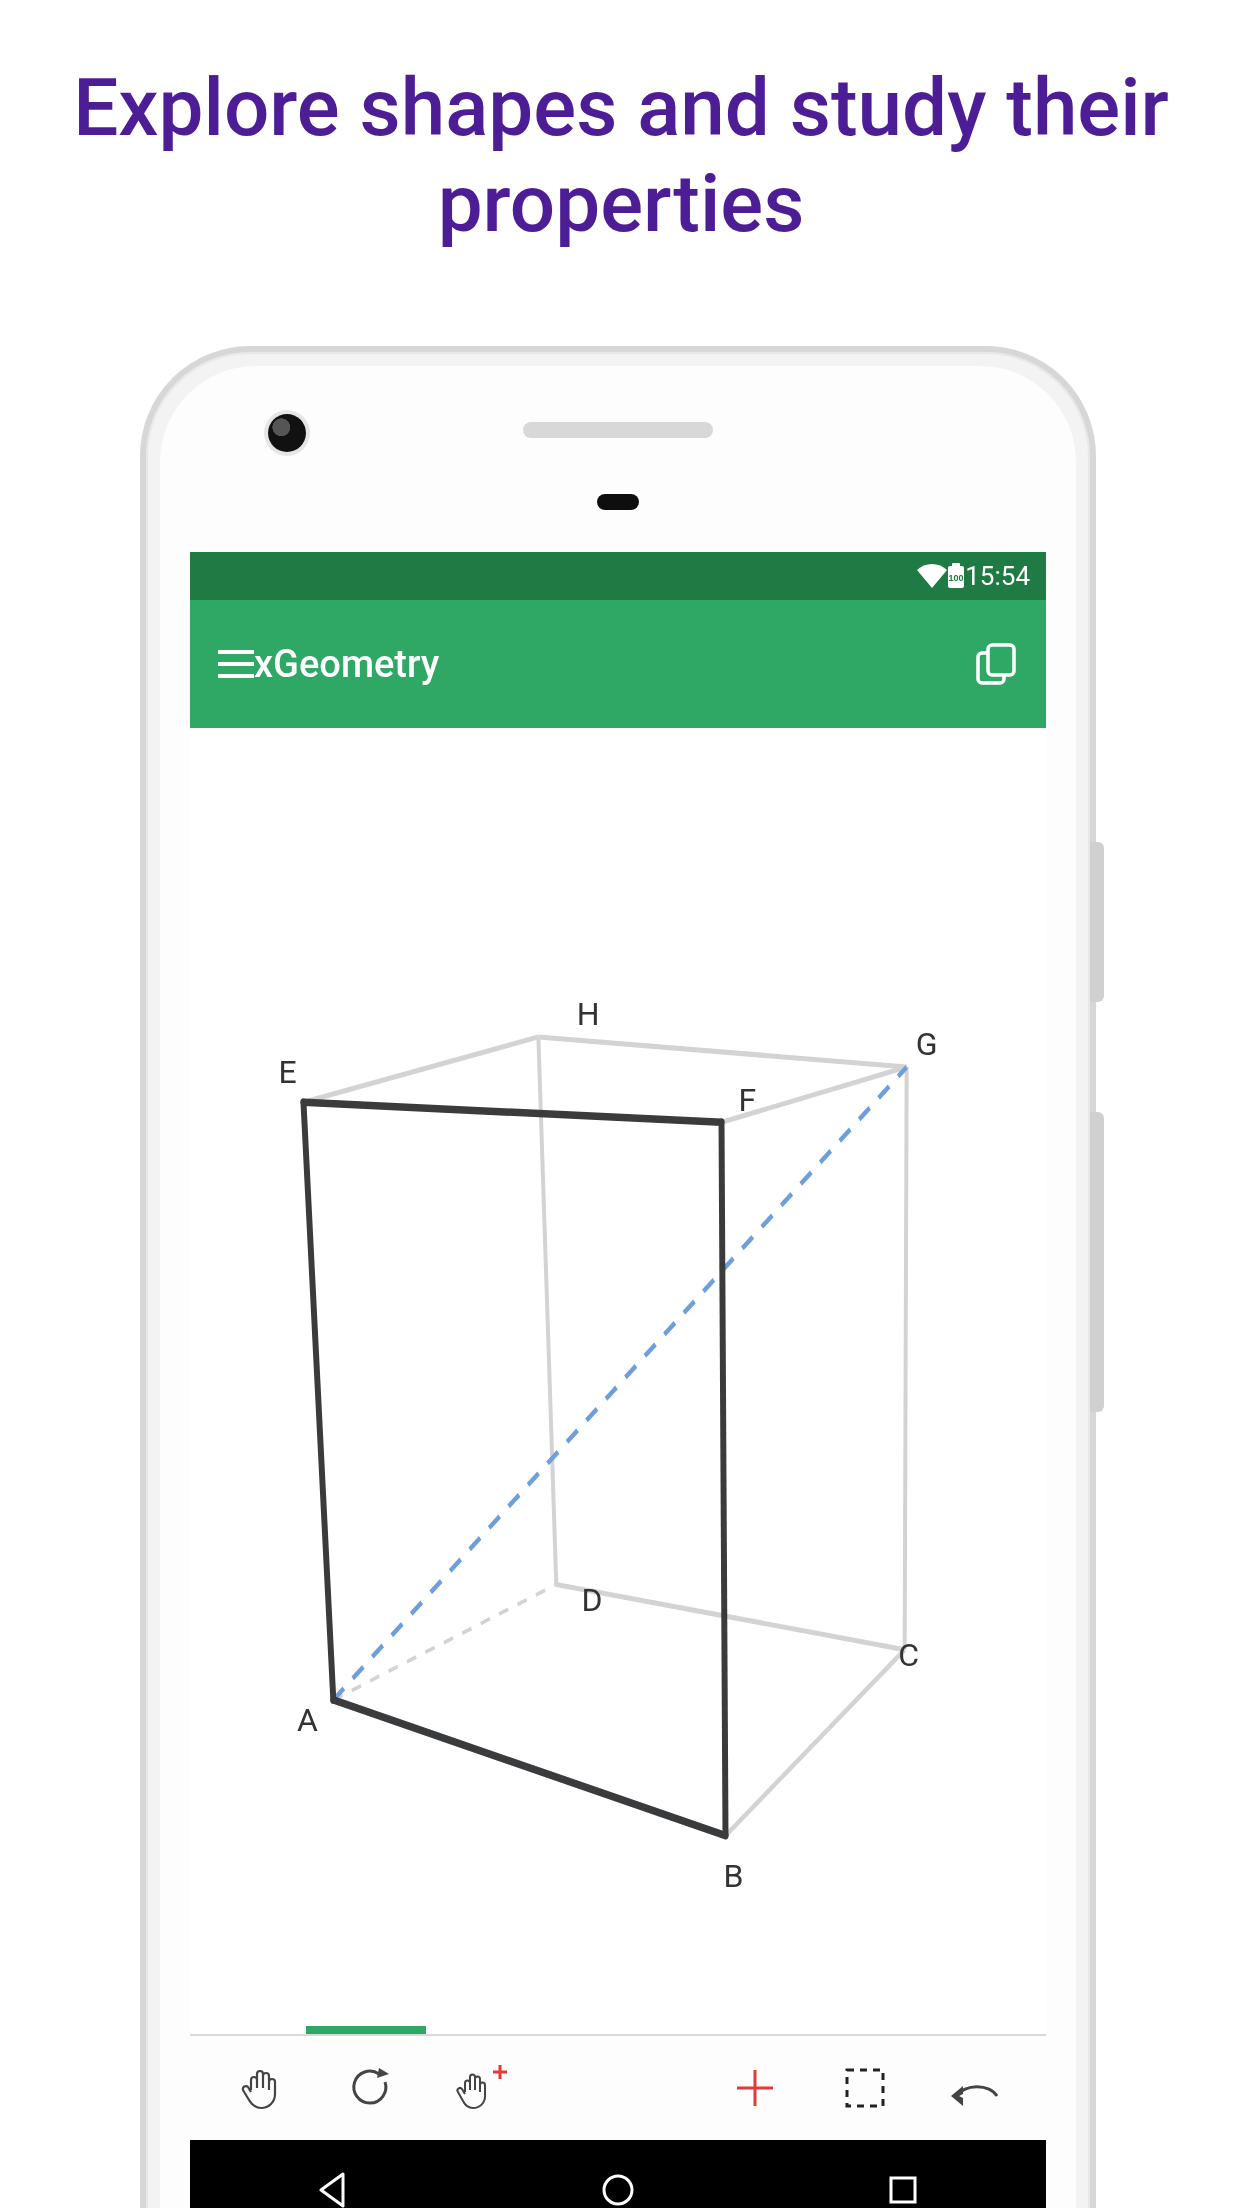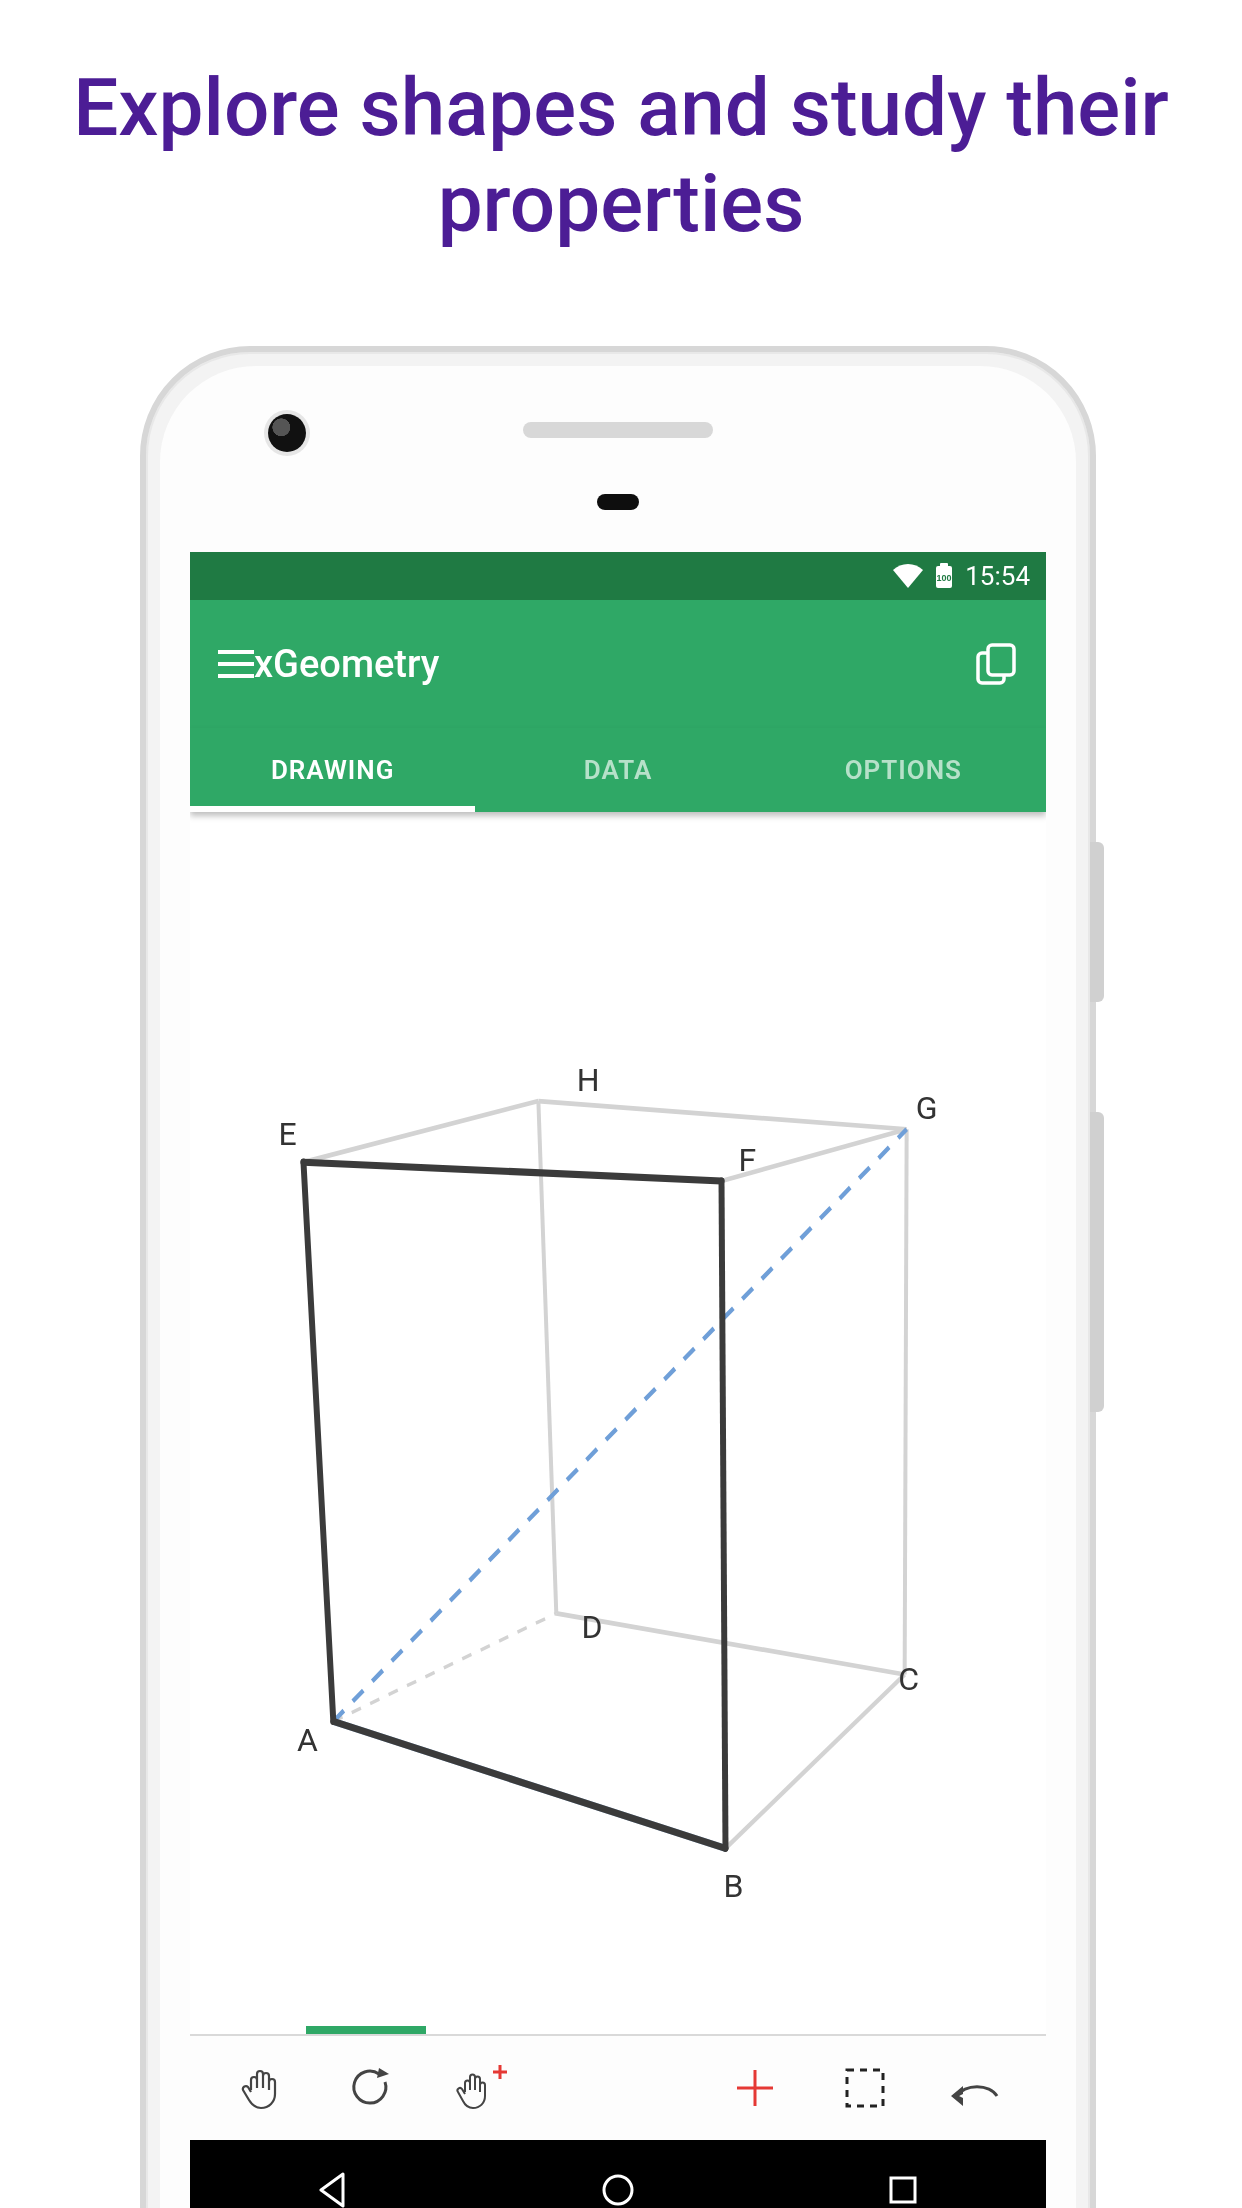--- a/index.html
+++ b/index.html
@@ -64,21 +64,21 @@
     position:absolute;
     left:44px; right:44px; top:200px; bottom:0;
     background:#ffffff;
     display:flex; flex-direction:column;
     overflow:hidden;
   }
 
   .statusbar {
     height:48px; background:#1f7a43;
     display:flex; align-items:center; justify-content:flex-end;
-    padding: 0 16px; gap:12px;
+    padding: 0 16px; gap:0;
     color:#fff; font-size:26px; font-weight:400;
   }
   .statusbar svg { display:block; }
 
   .appbar {
     height:128px; background:#2fa866;
     display:flex; align-items:center;
     padding: 0 28px;
   }
   .appbar .title {
@@ -168,31 +168,20 @@
         <rect y="24" width="36" height="4" fill="#fff"></rect>
       </svg>
       <div class="title">xGeometry</div>
       <div class="spacer"></div>
       <svg width="42" height="42" viewBox="0 0 42 42">
         <rect x="2" y="10" width="26" height="30" rx="4" fill="none" stroke="#fff" stroke-width="3.5"></rect>
         <rect x="12" y="2" width="26" height="30" rx="4" fill="#2fa866" stroke="#fff" stroke-width="3.5"></rect>
       </svg>
     </div>
 
-    <div class="tabs">
-      <div class="tab active">
-          <span>DRAWING</span>
-        </div>
-      <div class="tab">
-          <span>DATA</span>
-        </div>
-      <div class="tab">
-          <span>OPTIONS</span>
-        </div>
-    </div>
 
     <div class="canvas-wrap">
       <svg id="cube-svg" viewBox="0 0 860 1040" preserveAspectRatio="none">
           <line x1="114" y1="298" x2="350" y2="246" stroke="#d3d3d3" stroke-width="4"></line>
           <line x1="350" y1="246" x2="720" y2="270" stroke="#d3d3d3" stroke-width="4"></line>
           <line x1="720" y1="270" x2="534" y2="314" stroke="#d3d3d3" stroke-width="4"></line>
           <line x1="350" y1="246" x2="368" y2="682" stroke="#d3d3d3" stroke-width="4"></line>
           <line x1="368" y1="682" x2="718" y2="734" stroke="#d3d3d3" stroke-width="4"></line>
           <line x1="718" y1="734" x2="720" y2="270" stroke="#d3d3d3" stroke-width="4"></line>
           <line x1="718" y1="734" x2="538" y2="882" stroke="#d3d3d3" stroke-width="4"></line>

